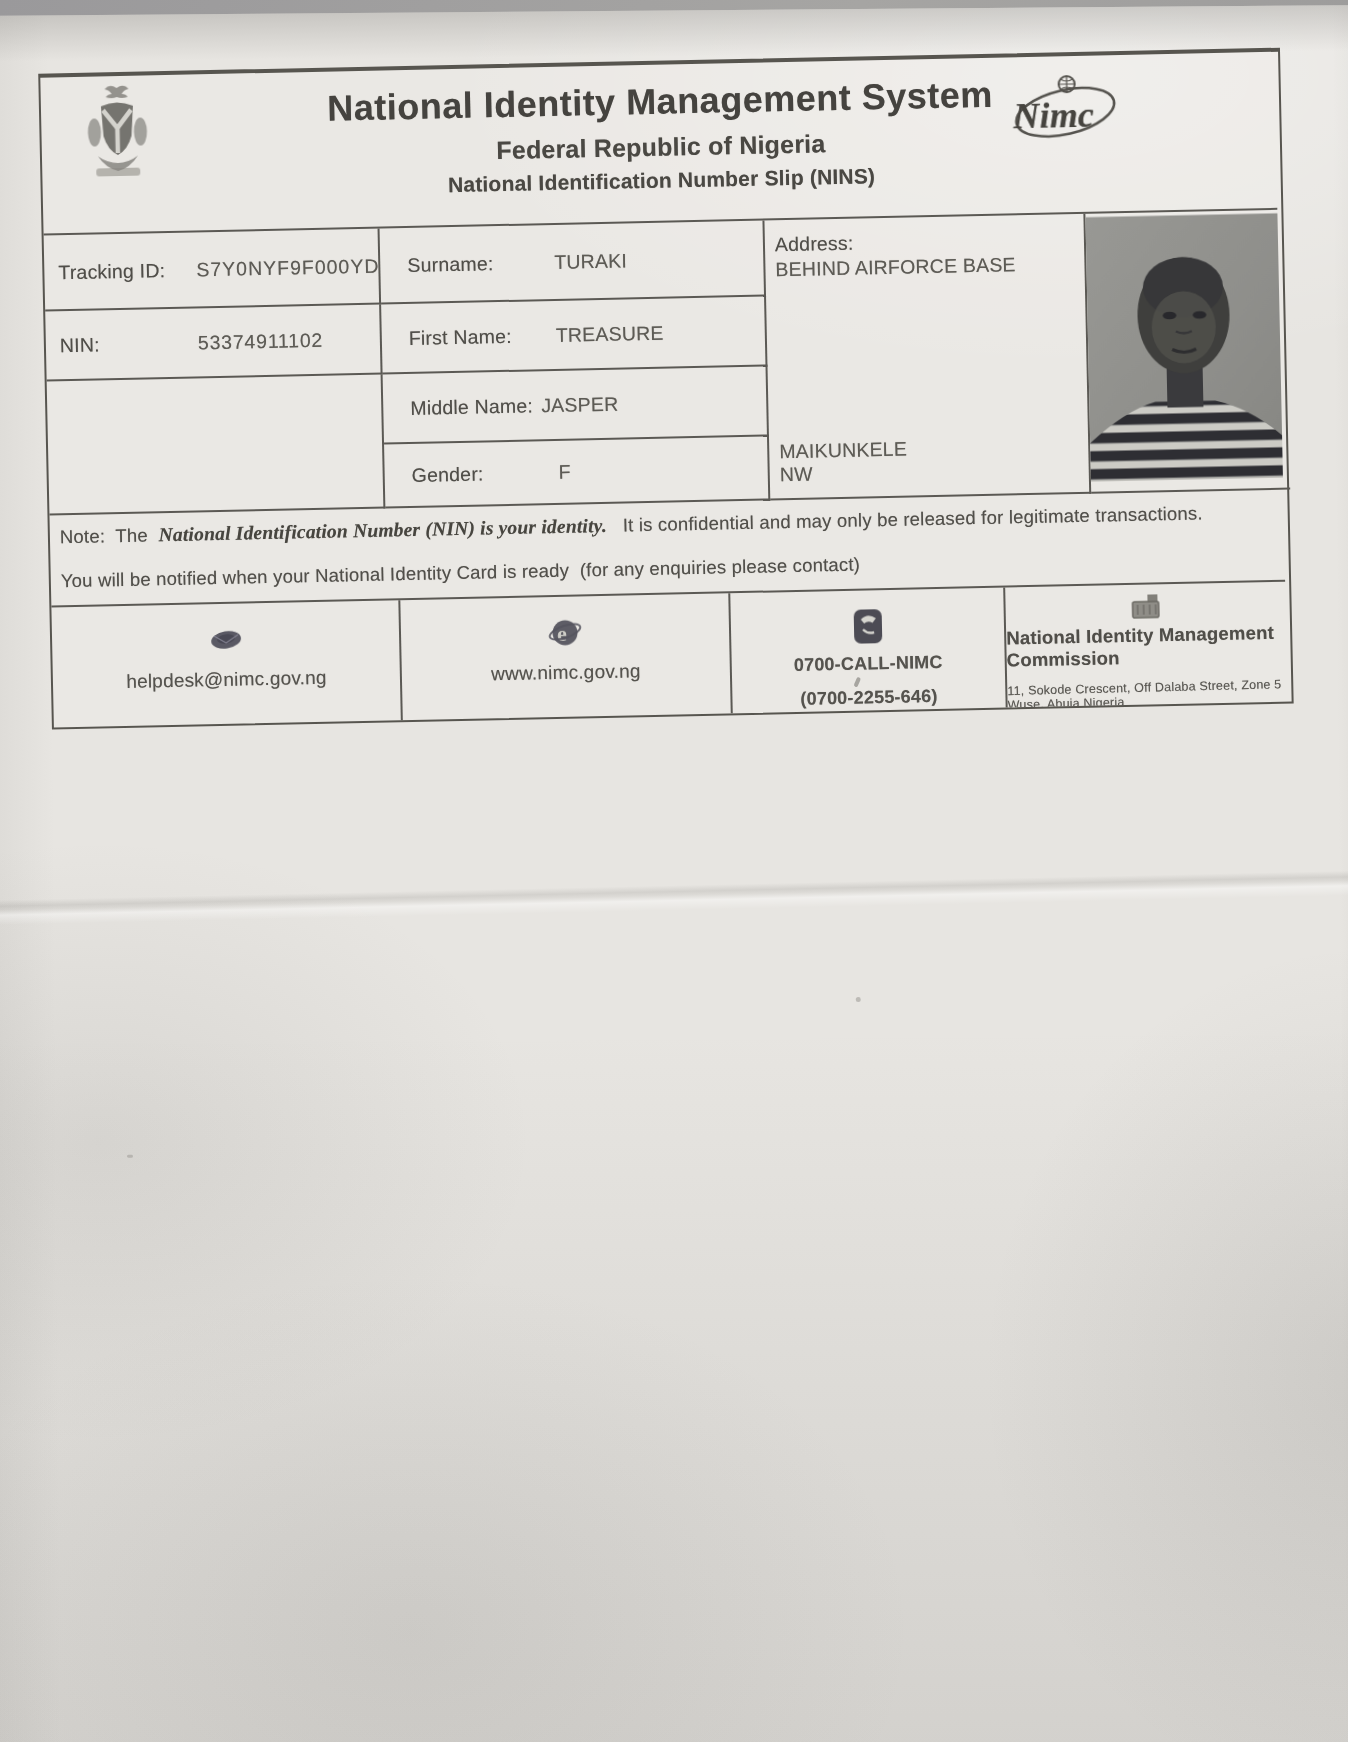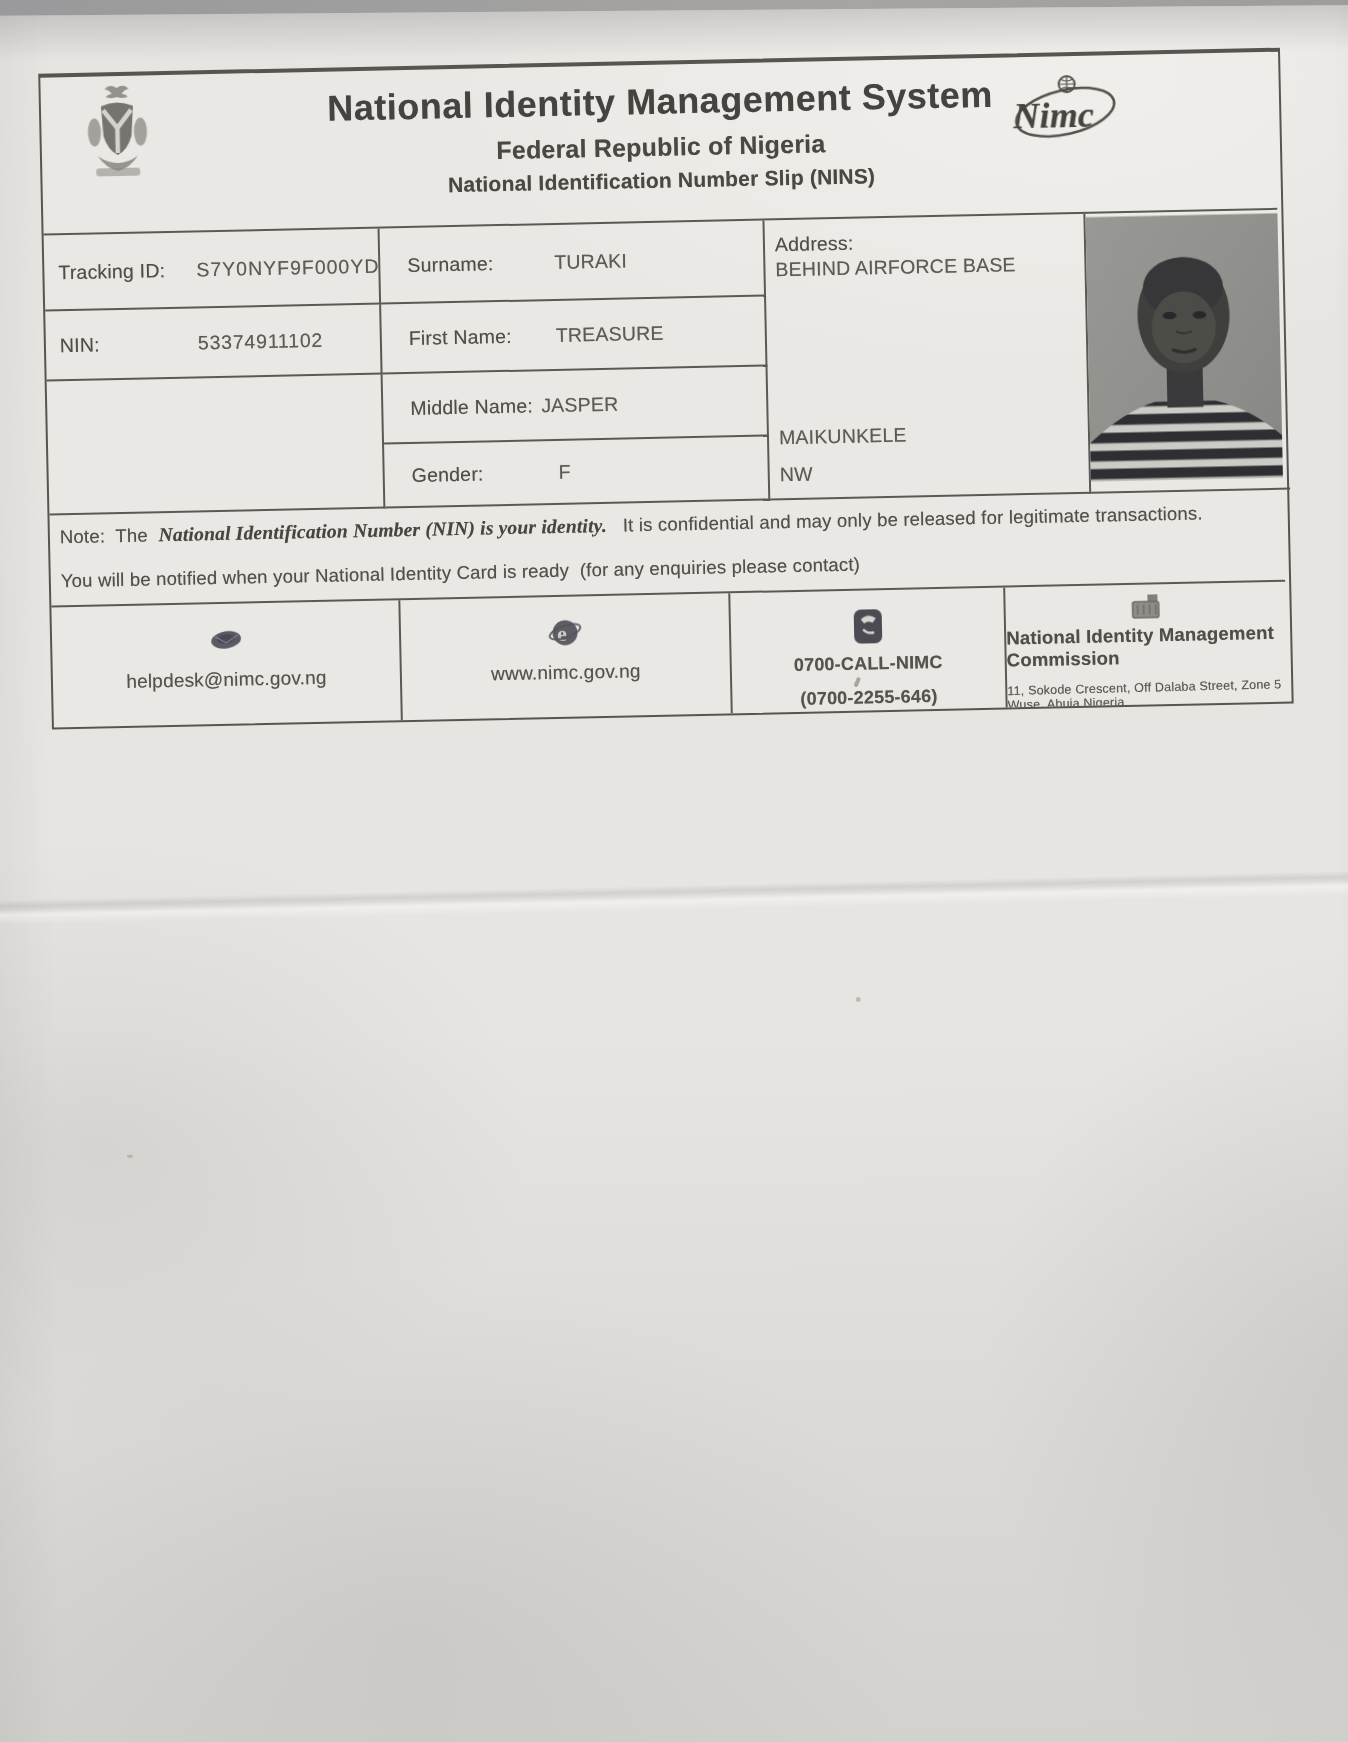--- a/index.html
+++ b/index.html
@@ -61,21 +61,21 @@
   .c-l{padding-left:14px;}
   .c-l .lab{width:138px;}
   .c-n{padding-left:27px;}
   .c-n .lab{width:147px;}
   .c-mid .lab{width:131px;}
   .span2{grid-row:span 2;}
   .c-addr{grid-row:span 4;display:flex;flex-direction:column;align-items:flex-start;
     padding:13px 8px 8px 10px;border-right:2px solid #5b5954;border-bottom:2px solid #5b5954;}
   .c-addr .a2{margin-top:2px;color:#5d5b55;}
   .c-addr .a3{margin-top:auto;color:#5d5b55;}
-  .c-addr .a4{margin-top:14px;margin-bottom:4px;color:#5d5b55;}
+  .c-addr .a4{margin-top:0;margin-bottom:4px;color:#5d5b55;}
   .c-photo{grid-row:span 4;border-bottom:2px solid #5b5954;padding:3px 7px 10px 0;
     display:flex;align-items:flex-start;}
   .c-photo svg{filter:blur(.45px) contrast(.96);}
   
   .note{position:absolute;left:0;top:436px;width:1226px;height:56px;
     padding:13px 0 0 10px;font-size:18.5px;white-space:pre;overflow:hidden;color:#514f4a;}
   .note .emph{font-family:"Liberation Serif",serif;font-style:italic;font-weight:bold;font-size:19.5px;color:#47453f;}
   .note2{position:absolute;left:0;top:493px;width:1226px;height:35px;
     padding-left:10px;font-size:18.5px;white-space:pre;color:#514f4a;}
   

